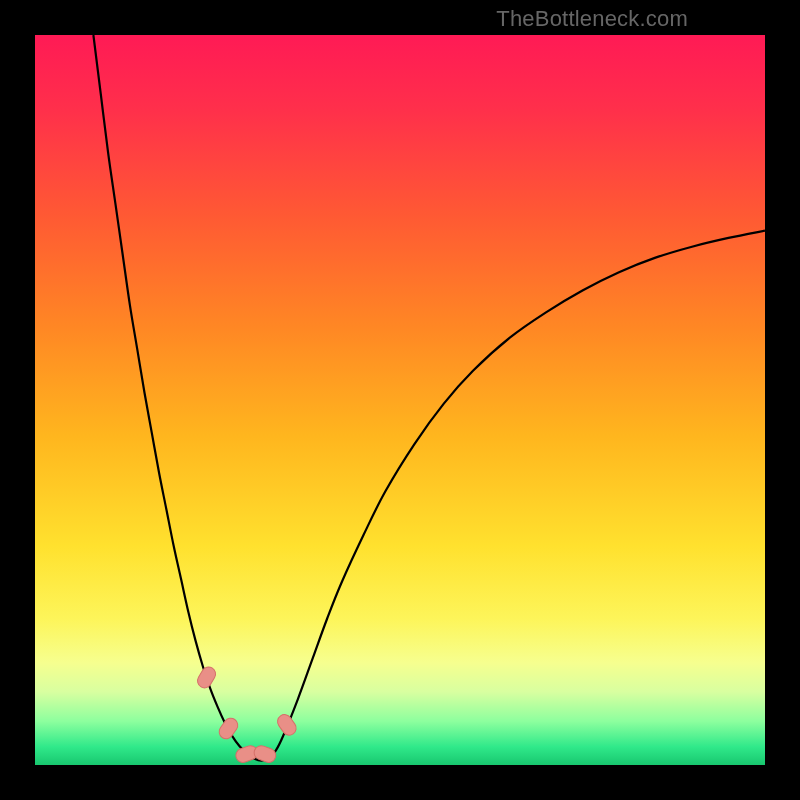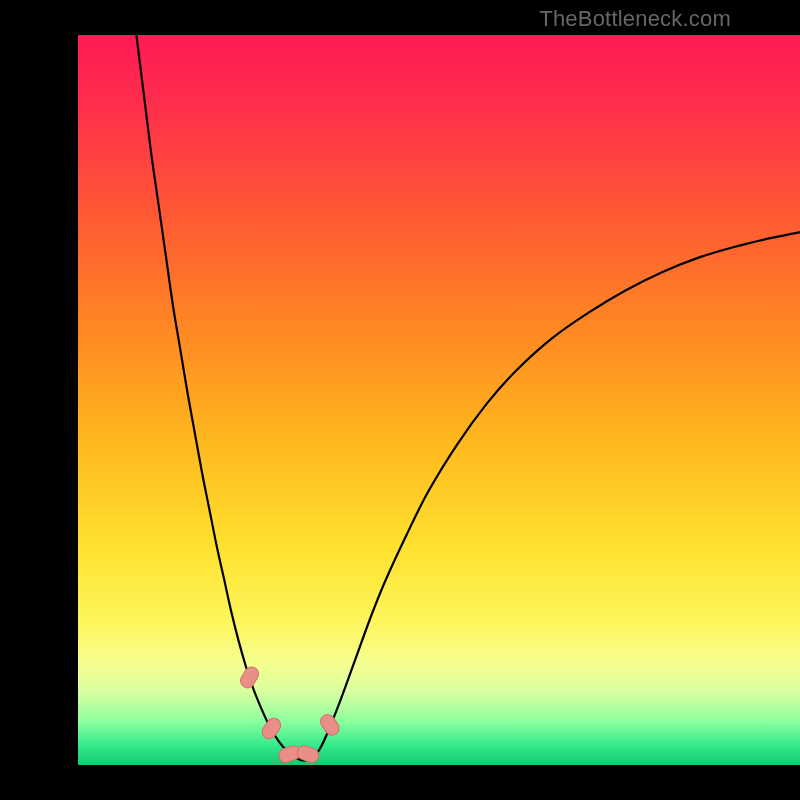--- a/index.html
+++ b/index.html
@@ -11,21 +11,20 @@
     background: #000;
     font-family: Arial, Helvetica, sans-serif;
   }
   .frame {
     position: absolute;
     left: 0;
     top: 0;
     width: 700px;
     height: 800px;
     background: #000;
-    margin-left: 43px;
   }
   .plot-area {
     position: absolute;
     left: 35px;
     top: 35px;
     width: 730px;
     height: 730px;
     overflow: hidden;
   }
   .watermark {

